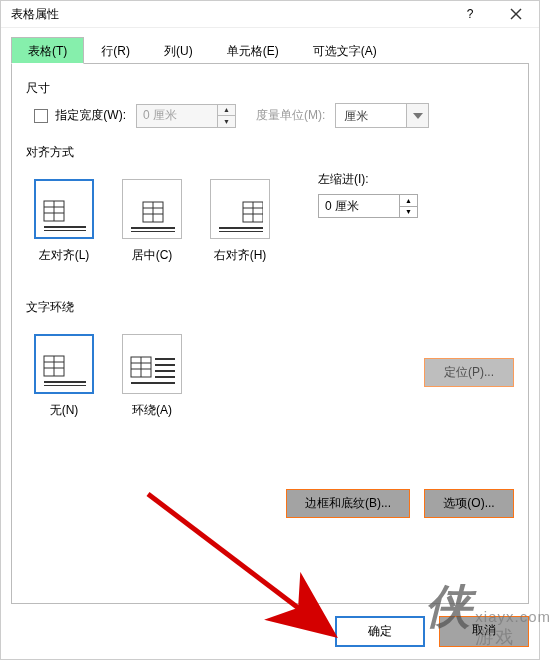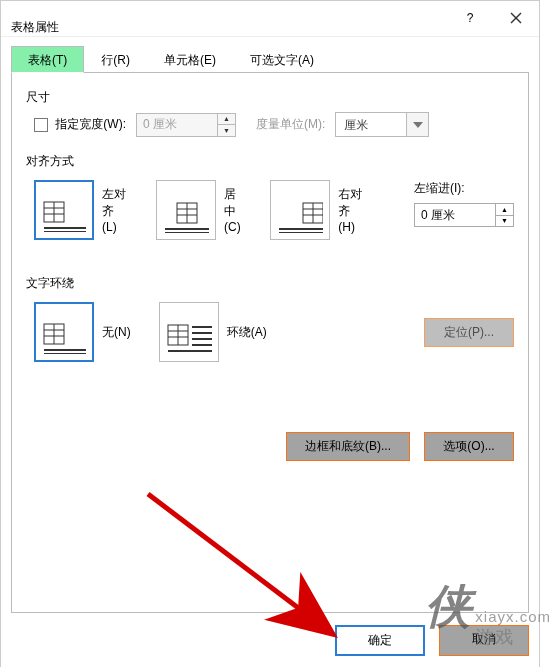--- a/index.html
+++ b/index.html
@@ -14,23 +14,23 @@
     position: relative;
   }
   .dialog {
     width: 540px;
     border: 1px solid #ccc;
     background: #fff;
     position: absolute;
     left: 0; top: 0;
   }
   .titlebar {
-    height: 36px;
-    display: flex;
-    align-items: flex-end;
+    height: 27px;
+    display: flex;
+    align-items: center;
     padding-left: 10px;
     background: #fff;
     border-bottom: 1px solid #eee;
   }
   .titlebar .title { flex: 1; }
   .titlebar .help, .titlebar .close {
     width: 46px;
     height: 36px;
     display: flex;
     align-items: center;
@@ -123,24 +123,25 @@
     cursor: pointer;
   }
   .align-group, .wrap-group {
     display: flex;
     gap: 28px;
     margin-top: 10px;
     align-items: flex-start;
   }
   .align-item {
     display: flex;
-    flex-direction: row;
+    flex-direction: column;
     align-items: center;
     gap: 8px;
     cursor: pointer;
+    margin-top: 8px;
   }
   .align-item .thumb {
     width: 60px;
     height: 60px;
     border: 1px solid #bbb;
     display: flex;
     align-items: flex-end;
     padding: 6px;
   }
   .align-item.selected .thumb {
@@ -217,20 +218,21 @@
         <line x1="1" y1="1" x2="11" y2="11" stroke="#333" stroke-width="1.4"></line>
         <line x1="11" y1="1" x2="1" y2="11" stroke="#333" stroke-width="1.4"></line>
       </svg>
     </div>
   </div>
 
   <div class="client">
     <div class="tabstrip">
       <div class="tab active"><span>表格(T)</span></div>
       <div class="tab"><span>行(R)</span></div>
+      <div class="tab"><span>列(U)</span></div>
       <div class="tab"><span>单元格(E)</span></div>
       <div class="tab"><span>可选文字(A)</span></div>
     </div>
 
     <div class="tabpanel">
 
       <div class="group-label">尺寸</div>
       <div class="row" style="margin-left:8px;">
         <label>
           <span class="checkbox"></span>

